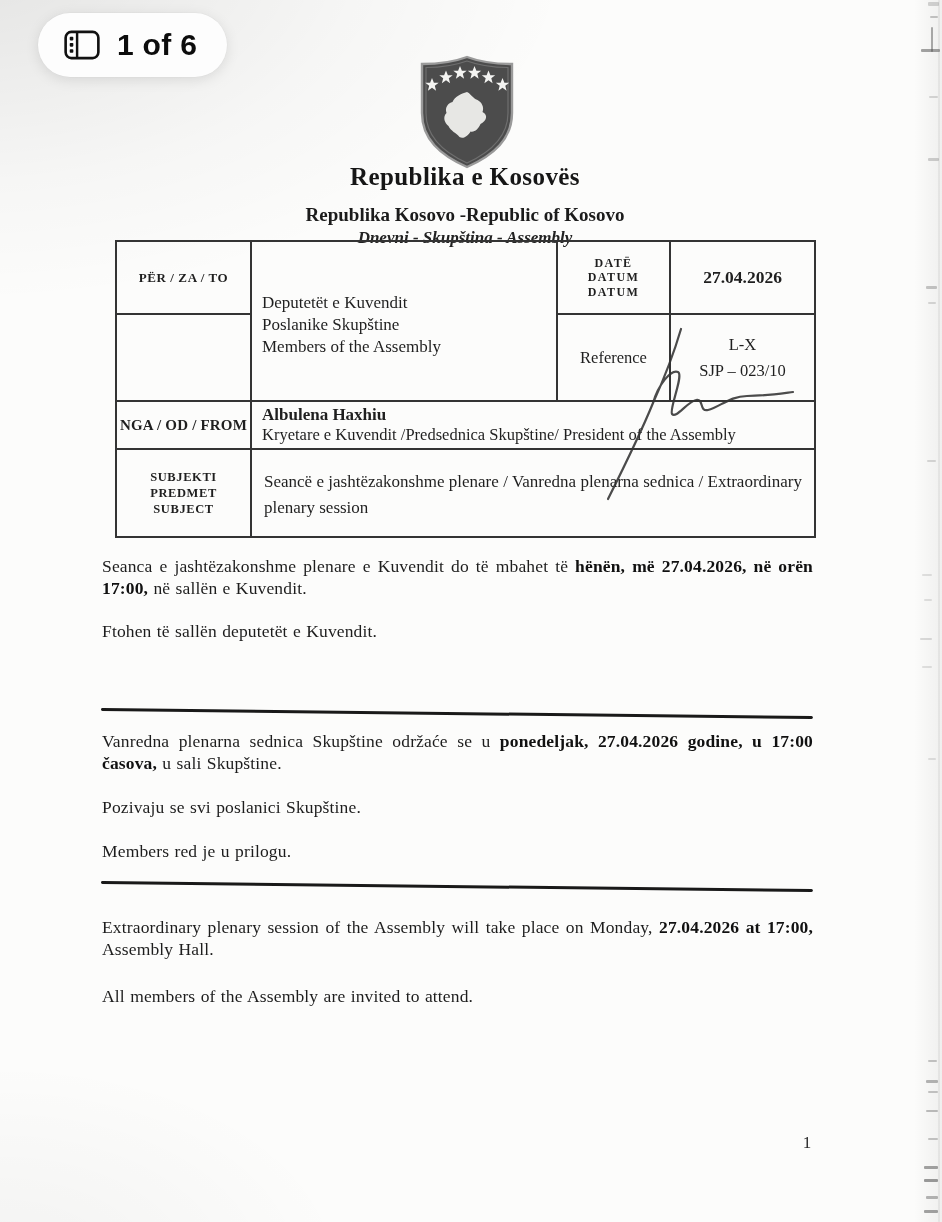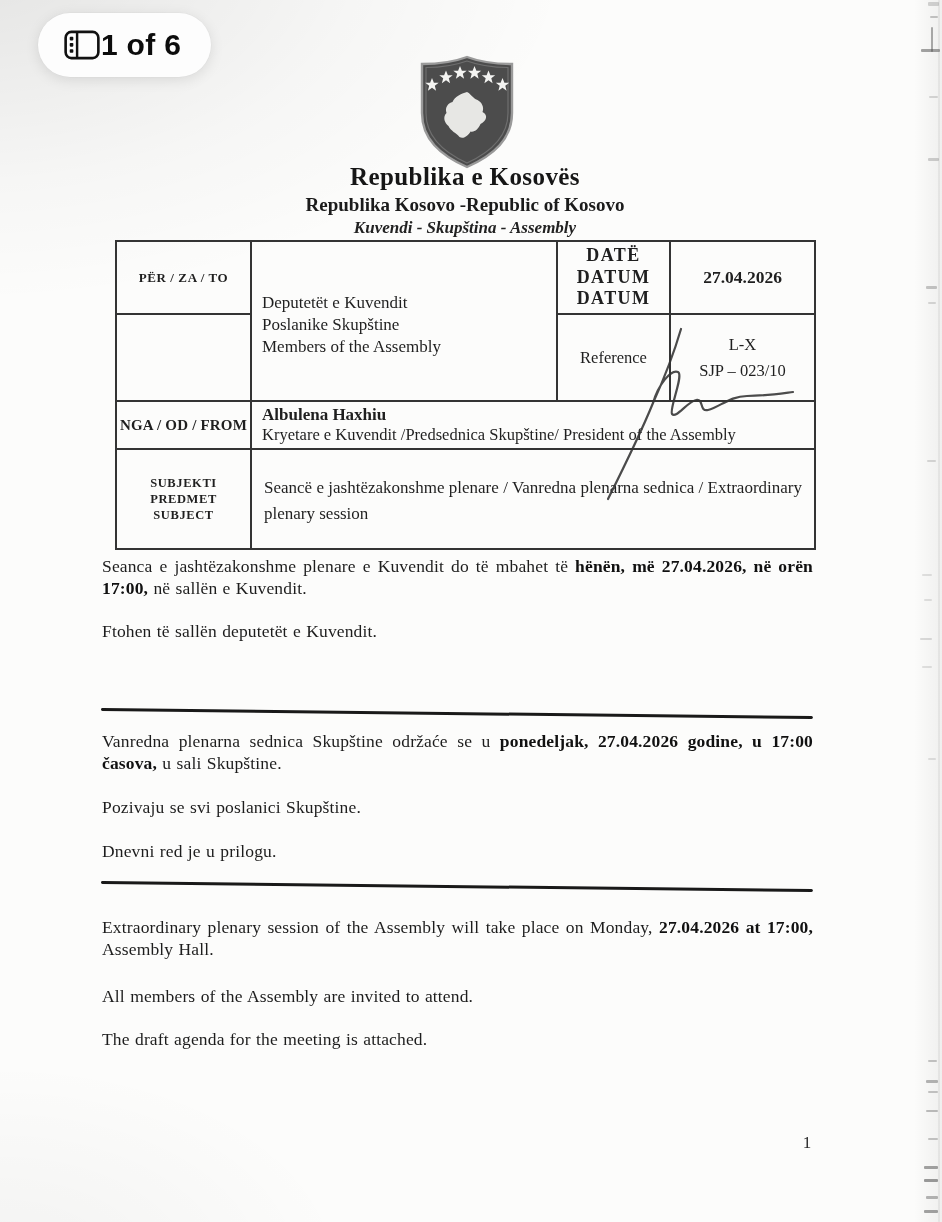--- a/index.html
+++ b/index.html
@@ -13,47 +13,47 @@
     position:relative; width:942px; height:1222px;
     background:
       radial-gradient(900px 520px at -4% -4%, rgba(0,0,0,0.10), rgba(0,0,0,0.025) 45%, transparent 68%),
       radial-gradient(500px 300px at 0% 104%, rgba(0,0,0,0.04), transparent 70%),
       linear-gradient(to left, rgba(0,0,0,0.05), transparent 3%),
       #fcfcfb;
   }
   
   .pill{
     position:absolute; left:38px; top:13px; height:64px;
-    display:flex; align-items:center; gap:1px;
+    display:flex; align-items:center; gap:17px;
     padding:0 30px 0 26px;
     background:#fdfdfd; border-radius:32px;
     box-shadow:0 3px 14px rgba(0,0,0,0.10), 0 0 0 0.5px rgba(0,0,0,0.03);
     font-family:"Liberation Sans","DejaVu Sans",sans-serif;
     cursor:pointer;
   }
   .pill .label{ font-size:30px; font-weight:600; color:#0c0c0c; letter-spacing:0.3px; }
   
   .doc{ position:absolute; inset:0; }
   .crest{ position:absolute; left:414px; top:55px; width:106px; height:114px; }
   .hdr{ position:absolute; left:0; top:163px; width:930px; text-align:center; }
   .hdr .t1{ font-size:25px; font-weight:bold; letter-spacing:0.4px; color:#161616; }
-  .hdr .t2{ font-size:19px; font-weight:bold; margin-top:3px; color:#1b1b1b; }
+  .hdr .t2{ font-size:19px; font-weight:bold; margin-top:13px; color:#1b1b1b; }
   .hdr .t3{ font-size:17px; font-weight:bold; font-style:italic; margin-top:2px; color:#222; }
   
   table.memo{
     position:absolute; left:115px; top:240px; width:699px;
     border-collapse:collapse; table-layout:fixed;
   }
   table.memo td{ border:2px solid #343434; vertical-align:middle; }
   td.lab{ text-align:center; font-weight:bold; }
   .lab-sm{ font-size:13px; letter-spacing:0.6px; }
   .lab-md{ font-size:15px; letter-spacing:0.2px; }
   .lab3 div{ font-size:12.5px; font-weight:bold; line-height:1.3; letter-spacing:0.6px; }
   td.cellto{ vertical-align:top; padding:8px 6px 0 10px; font-size:17px; line-height:1.28; }
-  td.datelab div{ font-size:18px; font-weight:bold; line-height:1.2; letter-spacing:1.4px; text-align:center; }
+  td.datelab div{ font-size:12px; font-weight:bold; line-height:1.2; letter-spacing:1.4px; text-align:center; }
   td.dateval{ text-align:center; font-size:17.5px;font-weight:bold; }
   td.reflab{ text-align:center; font-size:16.5px; }
   td.refval{ text-align:center; font-size:16.5px; line-height:1.55; }
   td.fromcell{ padding:2px 8px 2px 10px; font-size:16.5px; line-height:1.26; vertical-align:top; }
   td.fromcell .nm{ font-weight:bold; font-size:17px; }
   td.subjcell{ padding:4px 12px 0 12px; font-size:17px; line-height:1.55; text-align:justify; vertical-align:top; }
   
   .sig{ position:absolute; left:595px; top:323px; width:215px; height:182px; pointer-events:none; }
   
   .para{
@@ -93,21 +93,21 @@
           <path transform="translate(71.5,22.5)" d="M0,-7 L1.9,-2.2 L6.7,-2.2 L2.8,0.8 L4.1,5.7 L0,2.8 L-4.1,5.7 L-2.8,0.8 L-6.7,-2.2 L-1.9,-2.2 Z"></path>
           <path transform="translate(85.5,30)" d="M0,-7 L1.9,-2.2 L6.7,-2.2 L2.8,0.8 L4.1,5.7 L0,2.8 L-4.1,5.7 L-2.8,0.8 L-6.7,-2.2 L-1.9,-2.2 Z"></path>
         </g>
         <path d="M50,37 C54,39 55.5,43 60.5,45 C64.5,47 67.5,52 65.5,57 C71.5,60 69.5,66 63.5,69 C61.5,74 57.5,77.5 53.5,76.5 C51.5,80.5 46.5,84.5 42.5,82 C39.5,78 33.5,76 31.5,71 C27.5,68 25.5,62 29.5,58 C27.5,52 31.5,48 35.5,47 C37.5,42 44,38.5 50,37 Z" fill="#e7e7e4"></path>
       </svg>
     </div>
 
     <div class="hdr">
       <div class="t1">Republika e Kosovës</div>
       <div class="t2">Republika Kosovo -Republic of Kosovo</div>
-      <div class="t3">Kuvendi - Skupština - Assembly</div>
+      <div class="t3">Dnevni - Skupština - Assembly</div>
     </div>
 
     <table class="memo">
       <colgroup>
           <col style="width:135px">
           <col style="width:306px">
           <col style="width:113px">
           <col style="width:145px">
         </colgroup>
       <tbody>
@@ -133,21 +133,21 @@
           <div>SJP – 023/10</div>
         </td>
       </tr>
       <tr style="height:46px">
         <td class="lab lab-md">NGA / OD / FROM</td>
         <td class="fromcell" colspan="3">
           <div class="nm">Albulena Haxhiu</div>
           <div>Kryetare e Kuvendit /Predsednica Skupštine/ President of the Assembly</div>
         </td>
       </tr>
-      <tr style="height:100px">
+      <tr style="height:88px">
         <td class="lab lab3">
           <div>SUBJEKTI</div>
           <div>PREDMET</div>
           <div>SUBJECT</div>
         </td>
         <td class="subjcell" colspan="3">Seancë e jashtëzakonshme plenare / Vanredna plenarna sednica / Extraordinary plenary session</td>
       </tr>
     </tbody>
       </table>
 
@@ -158,27 +158,26 @@
       </g>
     </svg>
 
     <p class="para p-al1"><span>Seanca e jashtëzakonshme plenare e Kuvendit do të mbahet të </span><b>hënën, më 27.04.2026, në orën 17:00,</b><span> në sallën e Kuvendit.</span></p>
     <p class="para p-al2">Ftohen të sallën deputetët e Kuvendit.</p>
 
     <div class="rule rule1"></div>
 
     <p class="para p-sr1"><span>Vanredna plenarna sednica Skupštine održaće se u </span><b>ponedeljak, 27.04.2026 godine, u 17:00 časova,</b><span> u sali Skupštine.</span></p>
     <p class="para p-sr2">Pozivaju se svi poslanici Skupštine.</p>
-    <p class="para p-sr3">Dnevni red je u prilogu.</p>
+    <p class="para p-sr3">Members red je u prilogu.</p>
 
     <div class="rule rule2"></div>
 
     <p class="para p-en1"><span>Extraordinary plenary session of the Assembly will take place on Monday, </span><b>27.04.2026 at 17:00,</b><span> Assembly Hall.</span></p>
     <p class="para p-en2">All members of the Assembly are invited to attend.</p>
-    <p class="para p-en3">The draft agenda for the meeting is attached.</p>
 
     <div class="pagenum">1</div>
 
     <div>
       <div class="mk" style="left:938px;top:0;width:2px;height:1222px;opacity:.08"></div>
       <div class="mk" style="left:928px;top:2px;width:11px;height:4px;opacity:.22"></div>
       <div class="mk" style="left:930px;top:16px;width:8px;height:2px;opacity:.3"></div>
       <div class="mk" style="left:931px;top:27px;width:2px;height:25px;opacity:.45"></div>
       <div class="mk" style="left:921px;top:49px;width:19px;height:3px;opacity:.5"></div>
       <div class="mk" style="left:929px;top:96px;width:9px;height:2px;opacity:.2"></div>

